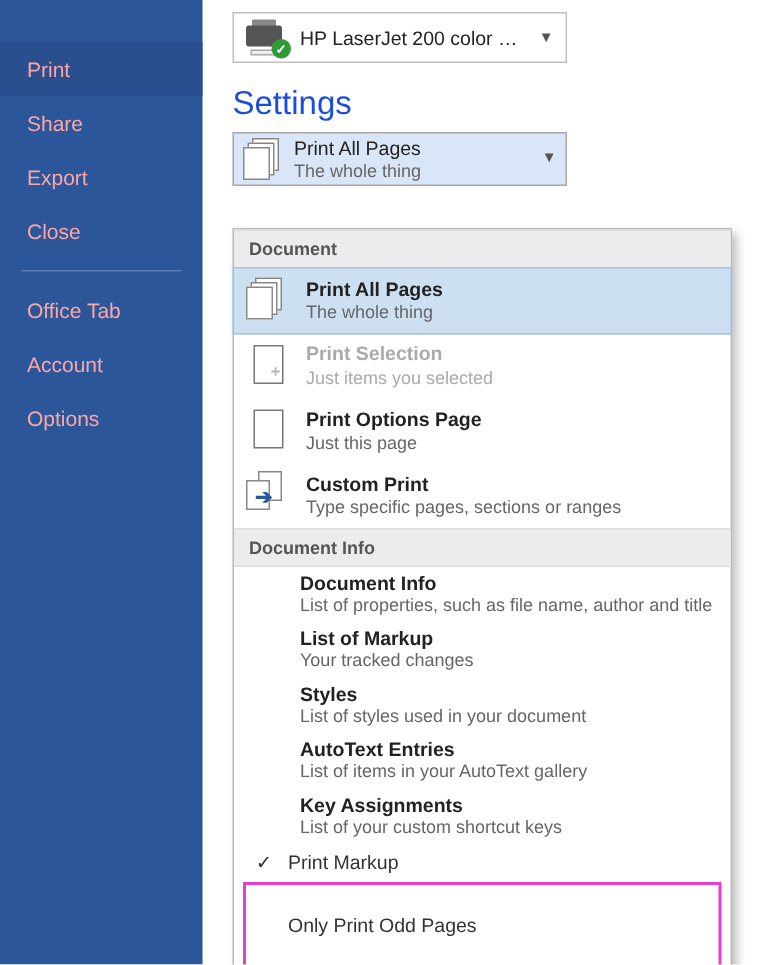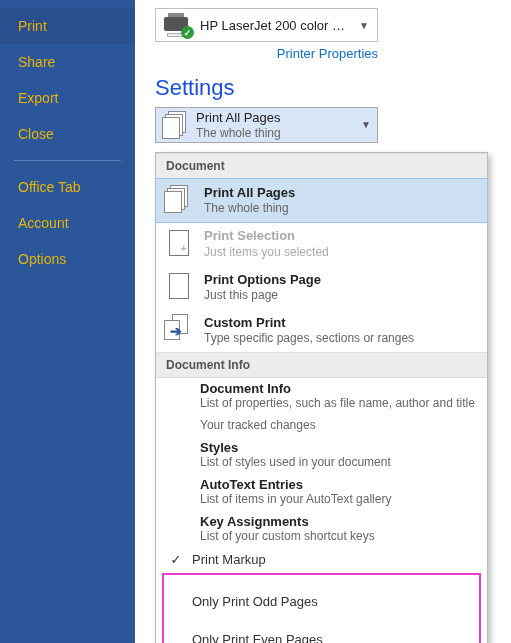--- a/index.html
+++ b/index.html
@@ -9,22 +9,22 @@
     background: #fff;
     width: 511px;
     height: 643px;
     overflow: hidden;
     color: #333;
   }
   .container { display: flex; height: 100%; }
   .sidebar {
     width: 135px;
     background: #2b579a;
-    color: #eab308;
-    padding-top: 8px;
+    color: #fca5a5;
+    padding-top: 28px;
     flex-shrink: 0;
   }
   .side-item {
     padding: 10px 18px;
     font-size: 14px;
     cursor: pointer;
   }
   .side-item.selected { background: #2a4f8e; }
   .side-sep {
     border-top: 1px solid #5a7cb8;
@@ -147,23 +147,20 @@
         <div class="prn-tray"></div>
           <div class="prn-body"></div>
           <div class="prn-out"></div>
         <div class="prn-badge">✓</div>
       </div>
       <div class="printer-text">
         <div class="printer-name">HP LaserJet 200 color MFP...</div>
       </div>
       <div class="printer-chevron">▼</div>
     </div>
-    <div class="printer-props">
-      <a>Printer Properties</a>
-    </div>
 
     <div class="settings-head">Settings</div>
 
     <div class="dropdown-closed">
       <div class="dd-icon">
         <div class="sheet s1"></div>
           <div class="sheet s2"></div>
           <div class="sheet s3"></div>
       </div>
       <div class="dd-text">
@@ -222,20 +219,21 @@
         </div>
       </div>
 
       <div class="menu-section">Document Info</div>
 
       <div class="info-item">
         <div class="mi-title">Document Info</div>
         <div class="mi-sub">List of properties, such as file name, author and title</div>
       </div>
       <div class="info-item">
+        <div class="mi-title">List of Markup</div>
         <div class="mi-sub">Your tracked changes</div>
       </div>
       <div class="info-item">
         <div class="mi-title">Styles</div>
         <div class="mi-sub">List of styles used in your document</div>
       </div>
       <div class="info-item">
         <div class="mi-title">AutoText Entries</div>
         <div class="mi-sub">List of items in your AutoText gallery</div>
       </div>

